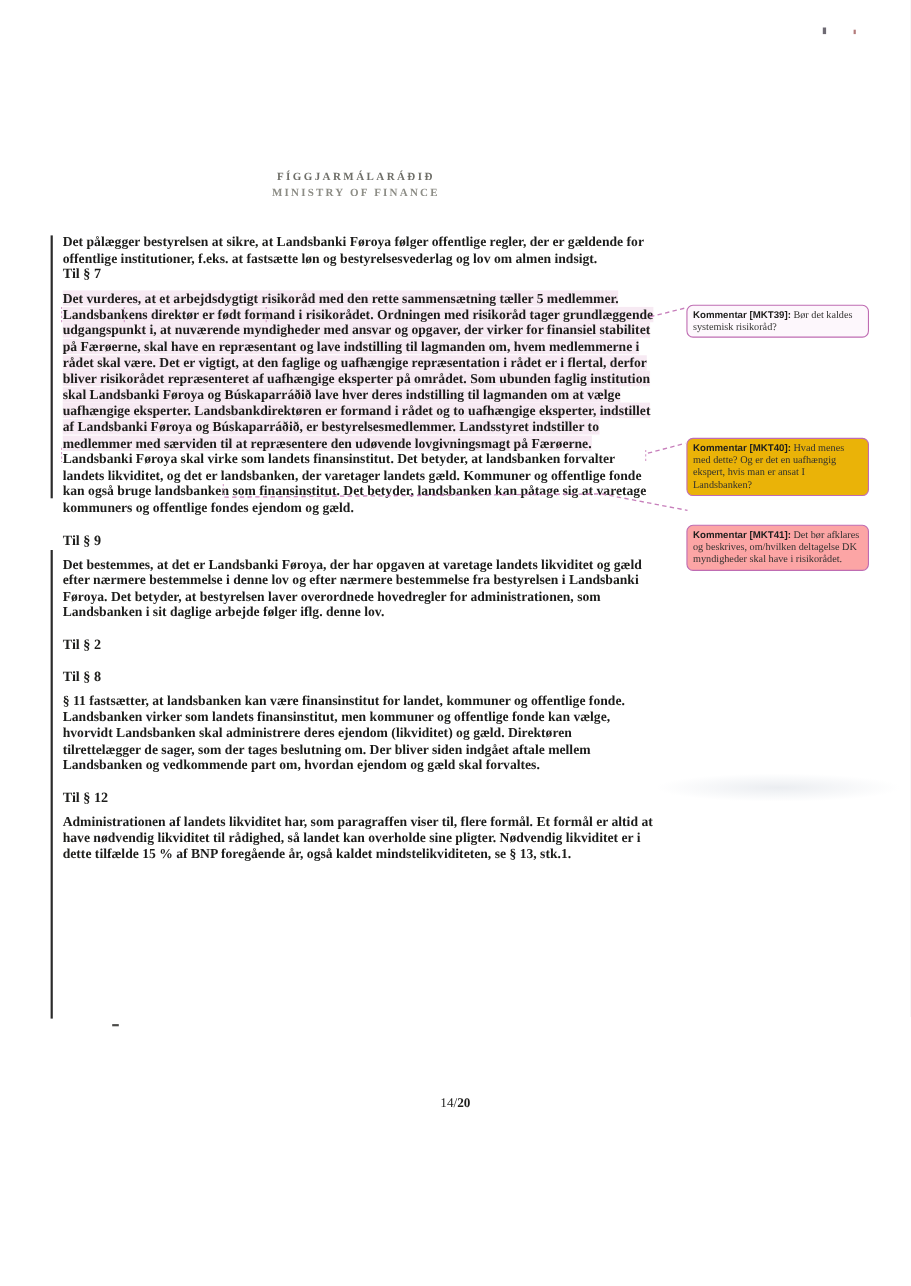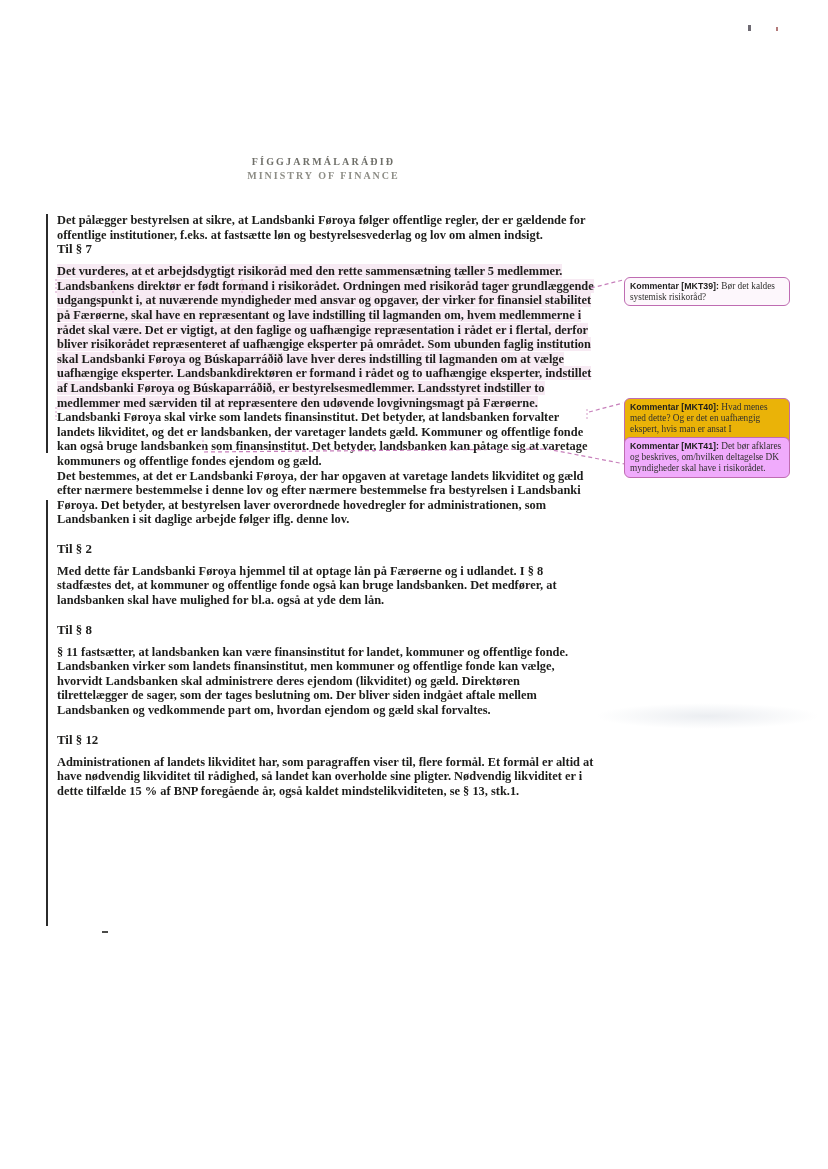--- a/index.html
+++ b/index.html
@@ -30,21 +30,21 @@
   
   .comment {
     position:absolute; left:624px; width:166px; box-sizing:border-box;
     border:1.4px solid #bf6cb2; border-radius:6px;
     padding:3px 5px 2px 5px;
     font-size:9.3px; line-height:11.2px; color:#30302e;
   }
   .comment .lbl { font-family:"Liberation Sans", sans-serif; font-weight:bold; font-size:8.8px; color:#1e1e1c; }
   .comment-39 { top:277px; background:#fdf7fc; }
   .comment-40 { top:398px; background:#eab308; }
-  .comment-41 { top:437px; background:#f0abfc; }
+  .comment-41 { top:477px; background:#fca5a5; }
 
   
   .overlay { position:absolute; top:0; left:0; pointer-events:none; }
 
   
   .footer { position:absolute; top:995px; left:0; width:828px; text-align:center; font-size:12px; }
   .footer .total { font-weight:bold; }
 
   
   .smudge {
@@ -69,24 +69,24 @@
   <div class="change-bar bar-2"></div>
 
   <div class="column">
     <p>Det pålægger bestyrelsen at sikre, at Landsbanki Føroya følger offentlige regler, der er gældende for offentlige institutioner, f.eks. at fastsætte løn og bestyrelsesvederlag og lov om almen indsigt.</p>
 
     <h3 class="til first">Til § 7</h3>
     <p><span class="hl">Det vurderes, at et arbejdsdygtigt risikoråd med den rette sammensætning tæller 5 medlemmer. Landsbankens direktør er født formand i risikorådet. Ordningen med risikoråd tager grundlæggende udgangspunkt i, at nuværende myndigheder med ansvar og opgaver, der virker for finansiel stabilitet på Færøerne, skal have en repræsentant og lave indstilling til lagmanden om, hvem medlemmerne i rådet skal være. Det er vigtigt, at den faglige og uafhængige repræsentation i rådet er i flertal, derfor bliver risikorådet repræsenteret af uafhængige eksperter på området. Som ubunden faglig institution skal Landsbanki Føroya og Búskaparráðið lave hver deres indstilling til lagmanden om at vælge uafhængige eksperter. Landsbankdirektøren er formand i rådet og to uafhængige eksperter, indstillet af Landsbanki Føroya og Búskaparráðið, er bestyrelsesmedlemmer. Landsstyret indstiller to medlemmer med særviden til at repræsentere den udøvende lovgivningsmagt på Færøerne.</span></p>
 
     <p>Landsbanki Føroya skal virke som landets finansinstitut. Det betyder, at landsbanken forvalter landets likviditet, og det er landsbanken, der varetager landets gæld. Kommuner og offentlige fonde kan også bruge landsbanken som finansinstitut. Det betyder, landsbanken kan påtage sig at varetage kommuners og offentlige fondes ejendom og gæld.</p>
 
+    <h3 class="til">Til § 9</h3>
     <p>Det bestemmes, at det er Landsbanki Føroya, der har opgaven at varetage landets likviditet og gæld efter nærmere bestemmelse i denne lov og efter nærmere bestemmelse fra bestyrelsen i Landsbanki Føroya. Det betyder, at bestyrelsen laver overordnede hovedregler for administrationen, som Landsbanken i sit daglige arbejde følger iflg. denne lov.</p>
 
     <h3 class="til">Til § 2</h3>
-    <p>Med dette får Landsbanki Føroya hjemmel til at optage lån på Færøerne og i udlandet. I § 8 stadfæstes det, at kommuner og offentlige fonde også kan bruge landsbanken. Det medfører, at landsbanken skal have mulighed for bl.a. også at yde dem lån.</p>
 
     <h3 class="til">Til § 8</h3>
     <p>§ 11 fastsætter, at landsbanken kan være finansinstitut for landet, kommuner og offentlige fonde. Landsbanken virker som landets finansinstitut, men kommuner og offentlige fonde kan vælge, hvorvidt Landsbanken skal administrere deres ejendom (likviditet) og gæld. Direktøren tilrettelægger de sager, som der tages beslutning om. Der bliver siden indgået aftale mellem Landsbanken og vedkommende part om, hvordan ejendom og gæld skal forvaltes.</p>
 
     <h3 class="til">Til § 12</h3>
     <p>Administrationen af landets likviditet har, som paragraffen viser til, flere formål. Et formål er altid at have nødvendig likviditet til rådighed, så landet kan overholde sine pligter. Nødvendig likviditet er i dette tilfælde 15 % af BNP foregående år, også kaldet mindstelikviditeten, se § 13, stk.1.</p>
   </div>
 
   <svg class="overlay" width="828" height="1169">
     <g stroke="#c77fbb" stroke-width="1.2" fill="none" stroke-dasharray="4 3">
@@ -110,19 +110,22 @@
   </div>
   <div class="comment comment-40">
     <span class="lbl">Kommentar [MKT40]:</span>
     <span>Hvad menes med dette? Og er det en uafhængig ekspert, hvis man er ansat I Landsbanken?</span>
   </div>
   <div class="comment comment-41">
     <span class="lbl">Kommentar [MKT41]:</span>
     <span>Det bør afklares og beskrives, om/hvilken deltagelse DK myndigheder skal have i risikorådet.</span>
   </div>
 
+  <div class="footer">
+    <span>14/</span><span class="total">20</span>
+  </div>
 
   <div class="smudge"></div>
   <div class="speck-1"></div>
   <div class="speck-2"></div>
   <div class="stray-dash"></div>
 
 </div>
 
 </body></html>

